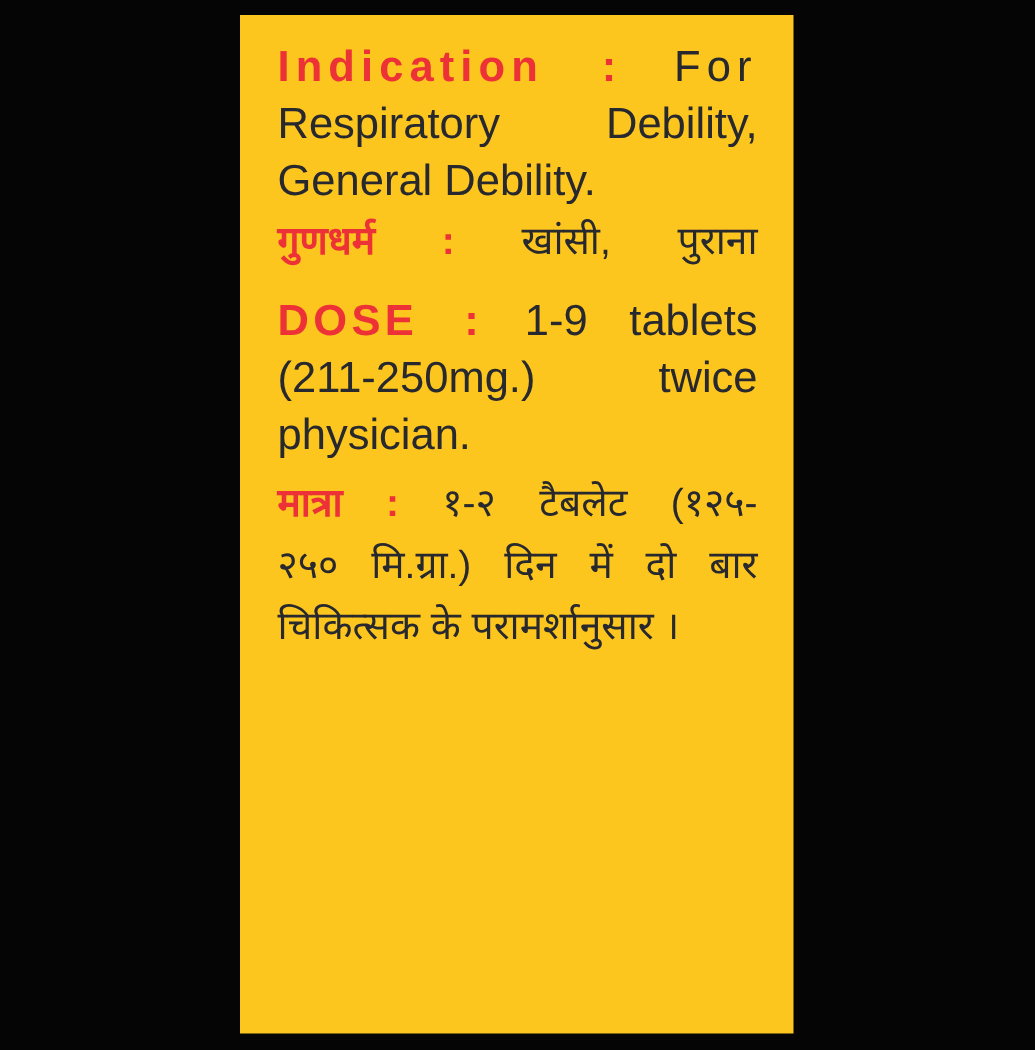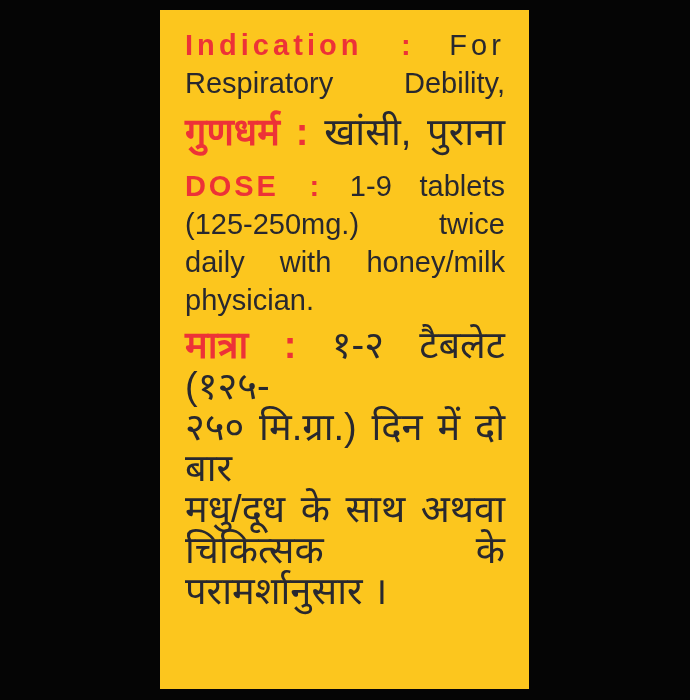--- a/index.html
+++ b/index.html
@@ -22,70 +22,69 @@
     left: 160px;
     top: 10px;
     width: 369px;
     height: 679px;
     box-sizing: border-box;
     padding: 16px 24px 0 25px;
     background: var(--panel, #FCC61E);
     overflow: hidden;
   }
   .para { margin: 0; }
-  .para-0 { margin-bottom: 10px; }
+  .para-0 { margin-bottom: 0; }
   .para-1 { margin-bottom: 14px; }
   .para-2 { margin-bottom: 6px; }
   .para-3 { margin-bottom: 17px; }
 
   .line {
     text-align: justify;
     text-justify: inter-word;
     color: var(--ink, #28282F);
     white-space: normal;
   }
   .line.fill { text-align-last: justify; }
   .line.last { text-align-last: left; }
 
   .english .line {
     font-size: 29px;
     line-height: 38px;
   }
   .hindi .line {
-    font-size: 38px;
+    font-size: 26px;
     line-height: 41px;
   }
 
   .term {
     color: var(--accent, #ED3237);
     font-weight: bold;
   }
   
   .para-0 .line0 .term,
   .para-0 .line0 .rest { letter-spacing: 0.14em; }
   .para-2 .line0 .term { letter-spacing: 0.10em; }
 </style>
 </head>
 <body>
 
 <div class="stage">
   <div class="panel">
       <div class="para para-0 english">
         <div class="line fill line0"><span class="term">Indication :</span> <span class="rest">For</span></div>
         <div class="line fill">Respiratory Debility,</div>
+        <div class="line last">General Debility.</div>
       </div>
       <div class="para para-1 hindi" lang="hi">
         <div class="line fill line0"><span class="term">गुणधर्म :</span> <span class="rest">खांसी, पुराना</span></div>
       </div>
       <div class="para para-2 english">
         <div class="line fill line0"><span class="term">DOSE :</span> <span class="rest">1-9 tablets</span></div>
-        <div class="line fill">(125-250mg.) twice</div>
-        <div class="line fill">daily with honey/milk</div>
+        <div class="line fill">(211-250mg.) twice</div>
         <div class="line last">physician.</div>
       </div>
       <div class="para para-3 hindi" lang="hi">
         <div class="line fill line0"><span class="term">मात्रा :</span> <span class="rest">१-२ टैबलेट (१२५-</span></div>
         <div class="line fill">२५० मि.ग्रा.) दिन में दो बार</div>
-        <div class="line fill">मधु/दूध के साथ अथवा</div>
         <div class="line last">चिकित्सक के परामर्शानुसार ।</div>
       </div>
     </div>
 </div>
 
 </body></html>

